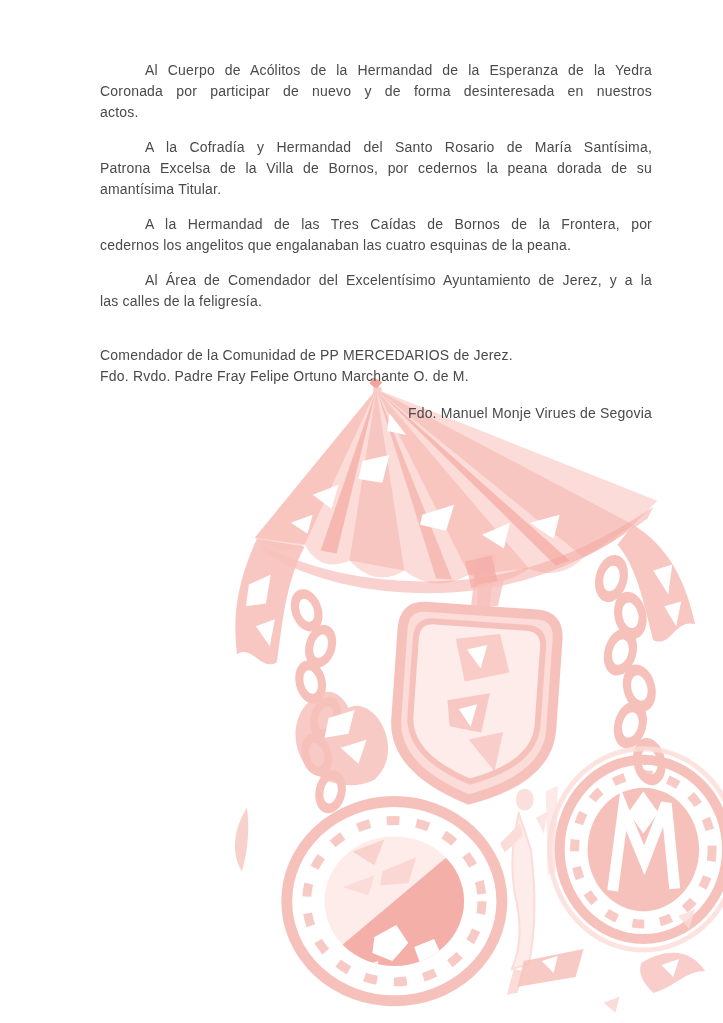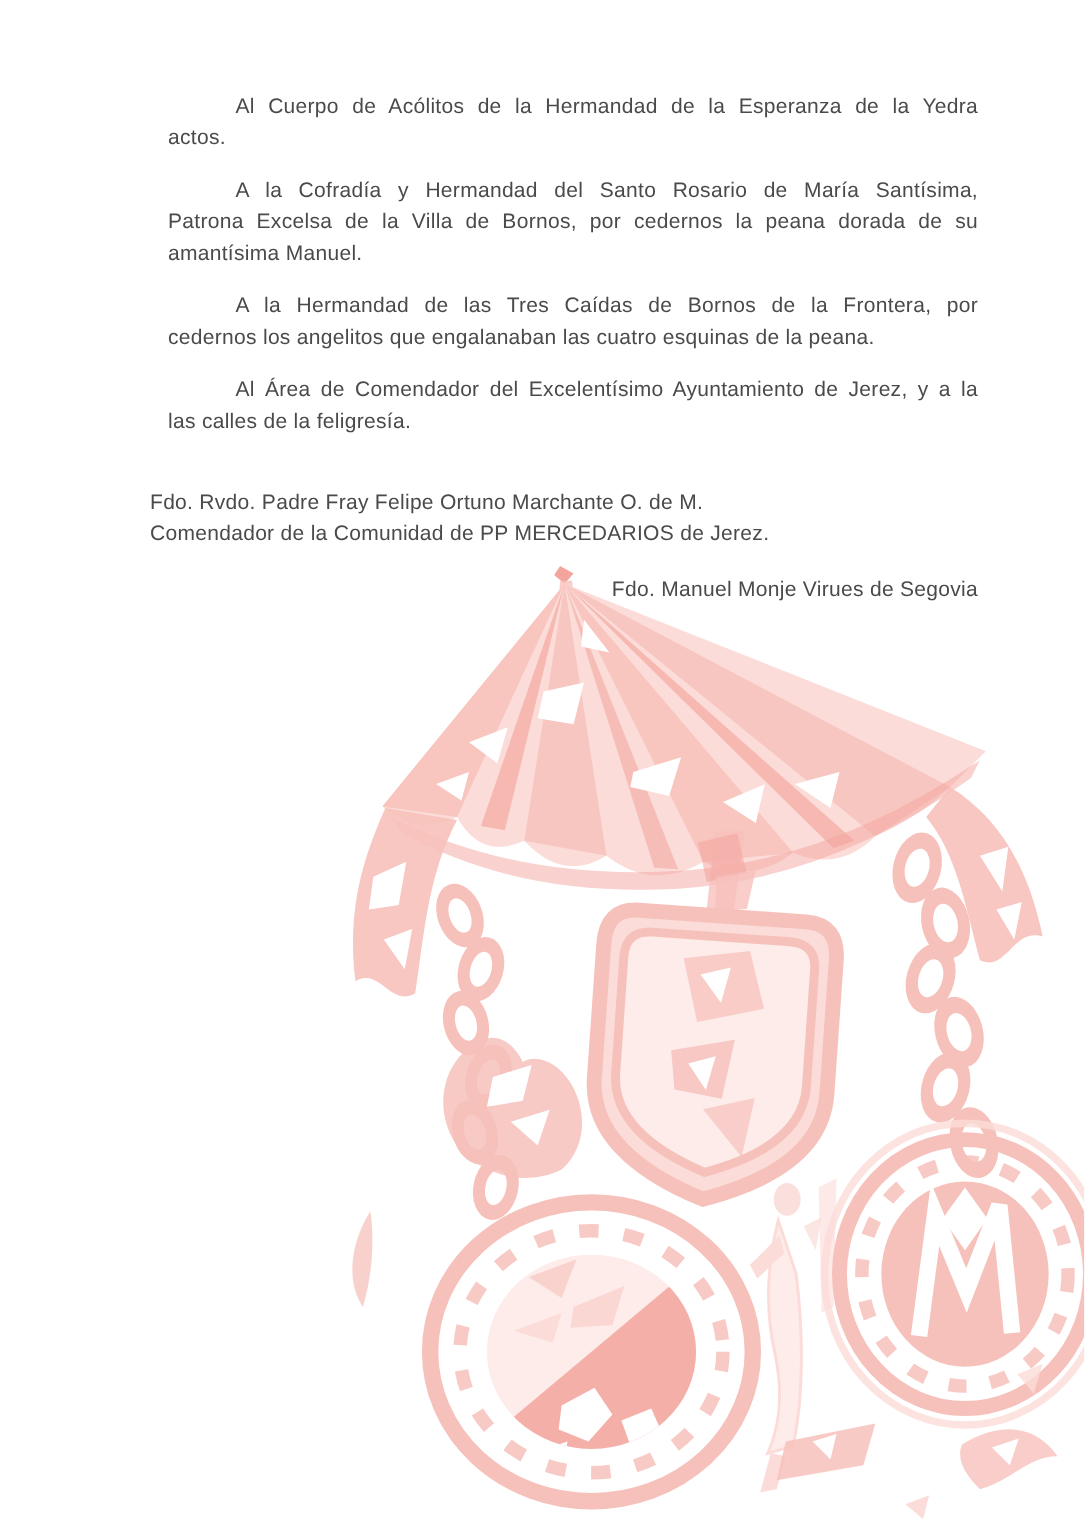--- a/index.html
+++ b/index.html
@@ -22,21 +22,21 @@
   .f-deep{fill:var(--wm-deep,#f3a49d);}
   .f-white{fill:#ffffff;}
   .s-main{fill:none;stroke:var(--wm-main,#f7c1bb);}
   .s-light{fill:none;stroke:var(--wm-light,#fbdcd8);}
 
   .content{
     position:absolute;left:100px;top:60px;width:552px;
     color:var(--text,#4a4a4a);
     font-size:14px;line-height:21px;letter-spacing:.2px;
   }
-  .para{margin:0 0 14px 12px;}
+  .para{margin:0 0 14px 0;}
   .para .line{text-align:justify;text-align-last:justify;}
   .para .line:first-child{text-indent:45px;}
   .para .line:last-child{text-align-last:left;}
   .sig-block{margin-top:33px;}
   .sig-block + .sig-block{margin-top:16px;text-align:right;}
   .sig-line{margin:0;}
 </style>
 </head>
 <body>
 
@@ -187,43 +187,44 @@
       <path class="f-white" d="M438 594 L456 588 L450 606 Z"></path>
       <path class="f-light" d="M380 632 L396 626 L392 642 Z"></path>
       <path class="f-light" opacity=".8" d="M455 545 L472 538 L466 558 Z"></path>
     </g>
   </svg>
 
   <div class="content">
 
     <div class="para">
       <div class="line">Al Cuerpo de Acólitos de la Hermandad de la Esperanza de la Yedra</div>
+      <div class="line">Coronada por participar de nuevo y de forma desinteresada en nuestros</div>
       <div class="line">actos.</div>
     </div>
 
     <div class="para">
       <div class="line">A la Cofradía y Hermandad del Santo Rosario de María Santísima,</div>
       <div class="line">Patrona Excelsa de la Villa de Bornos, por cedernos la peana dorada de su</div>
-      <div class="line">amantísima Manuel.</div>
+      <div class="line">amantísima Titular.</div>
     </div>
 
     <div class="para">
       <div class="line">A la Hermandad de las Tres Caídas de Bornos de la Frontera, por</div>
       <div class="line">cedernos los angelitos que engalanaban las cuatro esquinas de la peana.</div>
     </div>
 
     <div class="para">
       <div class="line">Al Área de Comendador del Excelentísimo Ayuntamiento de Jerez, y a la</div>
       <div class="line">las calles de la feligresía.</div>
     </div>
 
 
     <div class="sig-block">
+      <p class="sig-line">Comendador de la Comunidad de PP MERCEDARIOS de Jerez.</p>
       <p class="sig-line">Fdo. Rvdo. Padre Fray Felipe Ortuno Marchante O. de M.</p>
-      <p class="sig-line">Comendador de la Comunidad de PP MERCEDARIOS de Jerez.</p>
     </div>
 
     <div class="sig-block">
       <p class="sig-line">Fdo. Manuel Monje Virues de Segovia</p>
     </div>
 
   </div>
 </div>
 
 </body></html>

